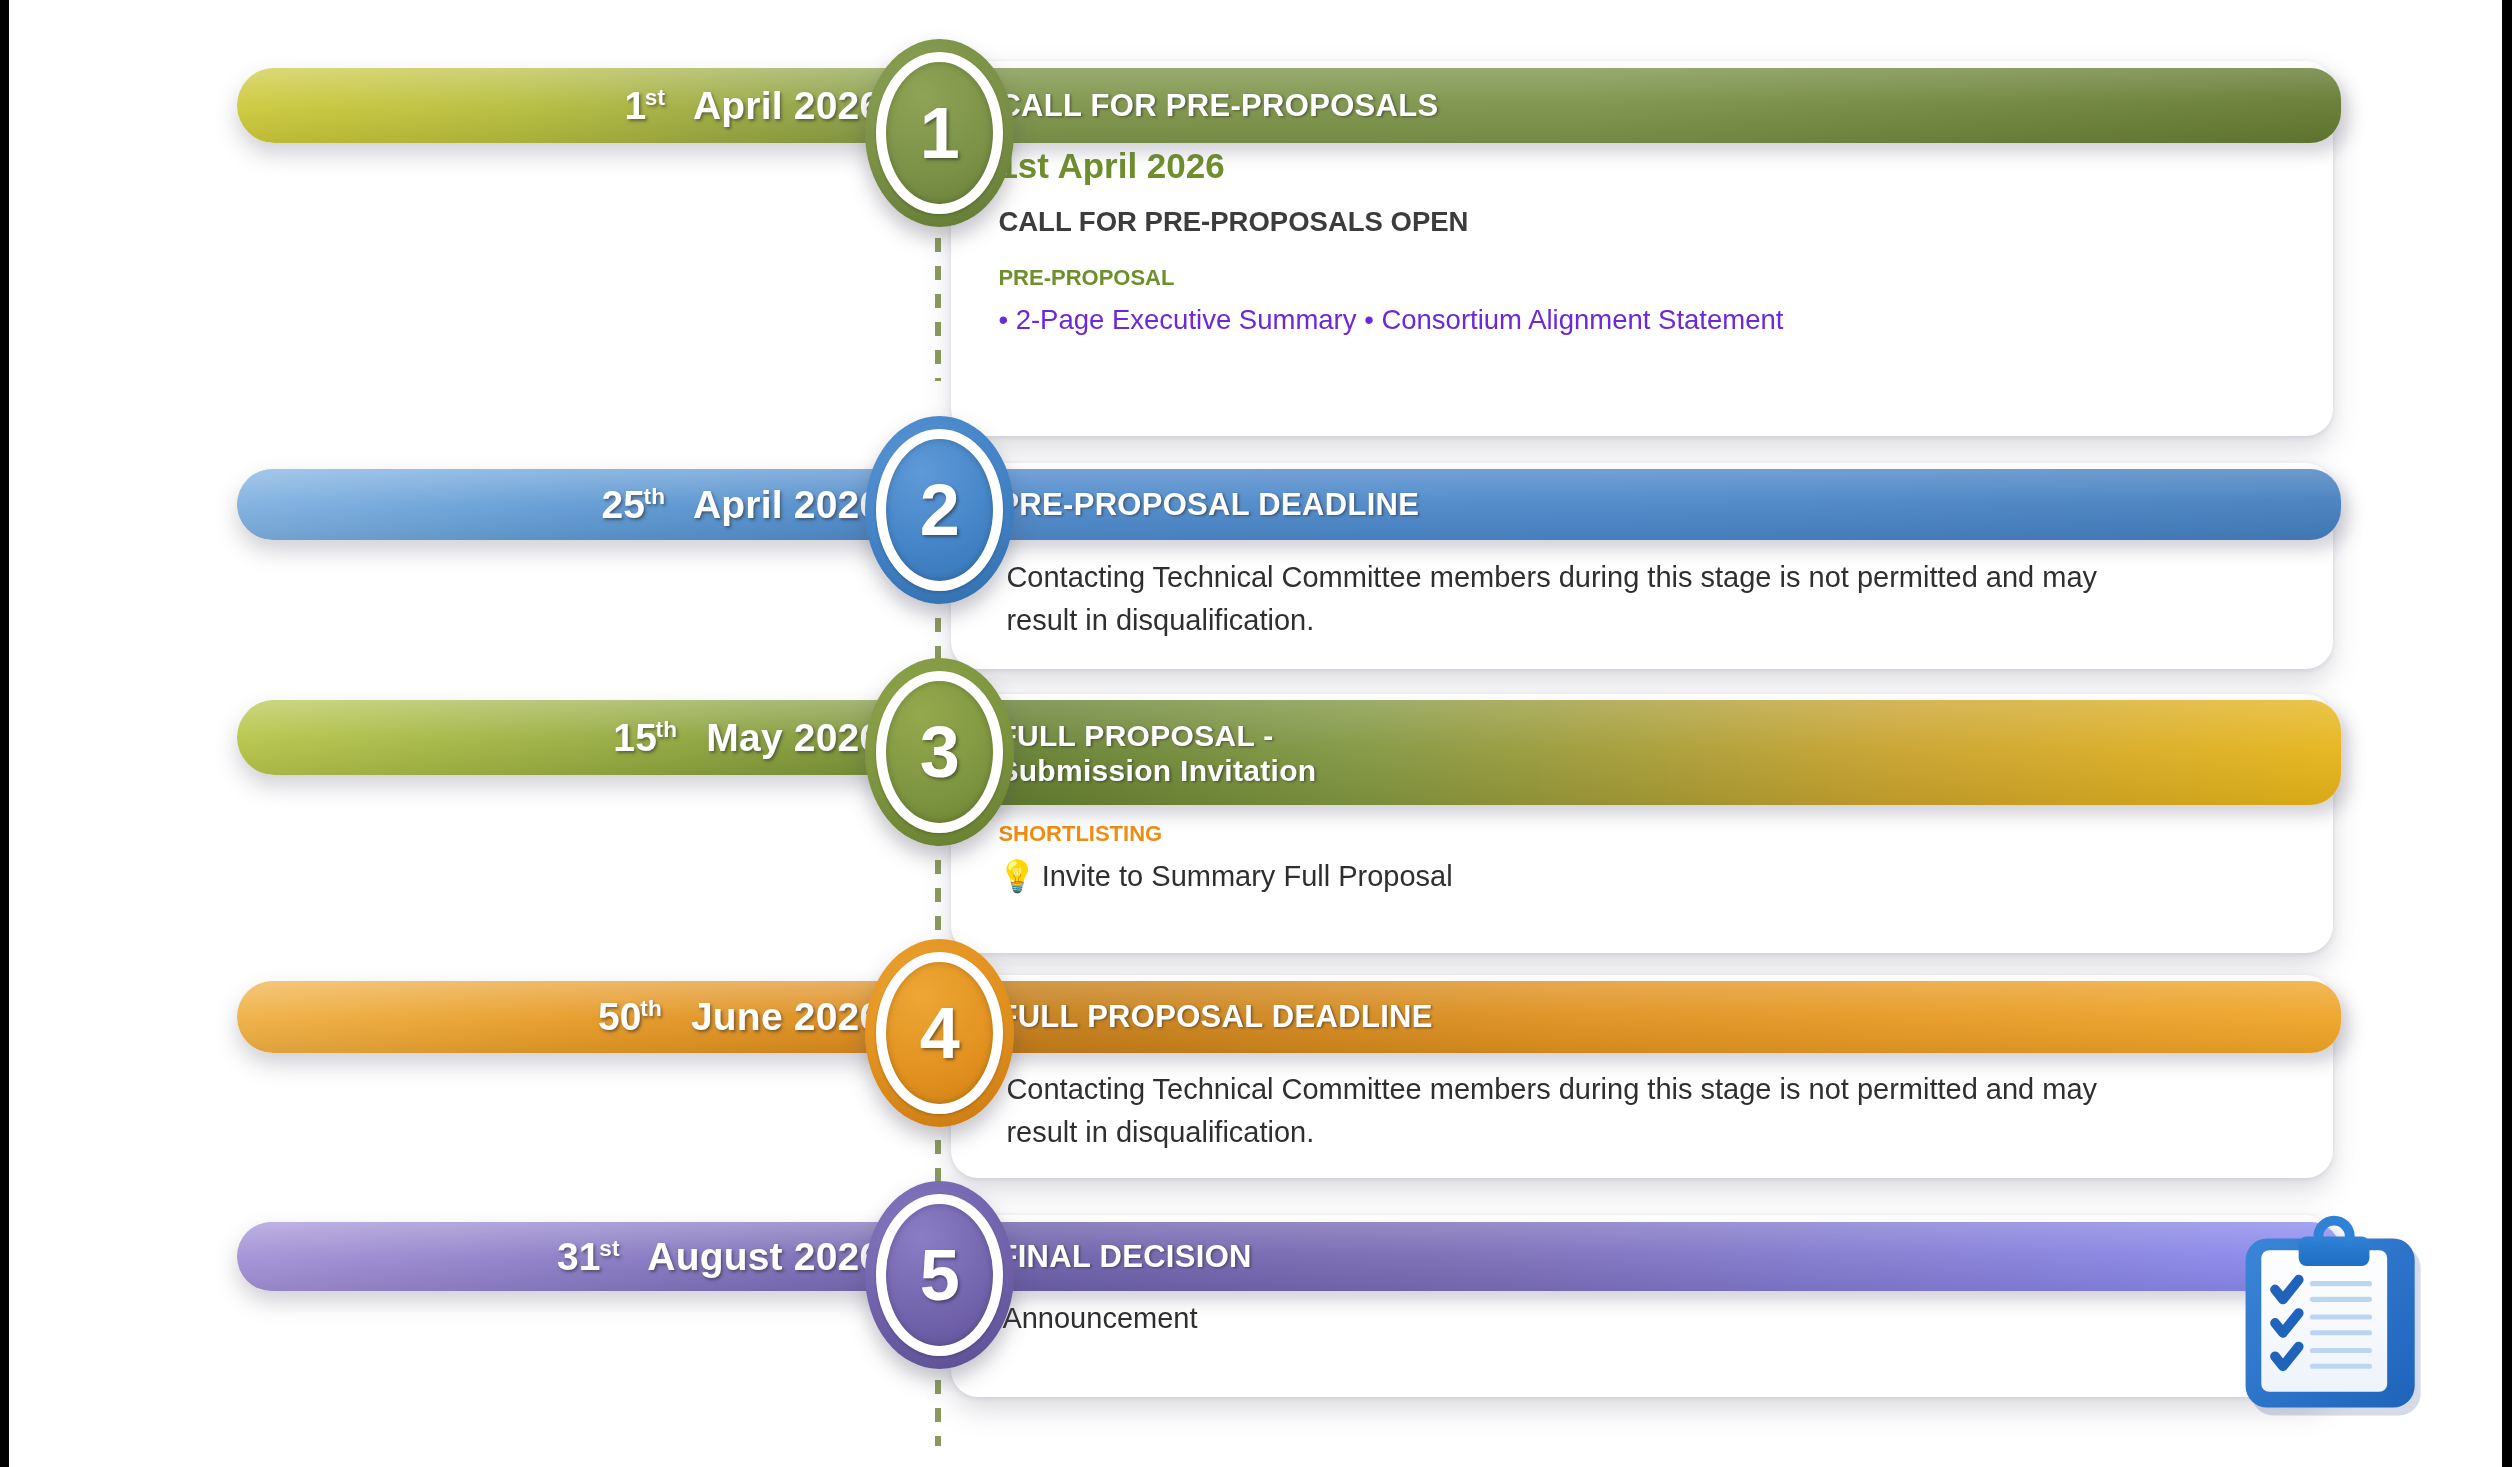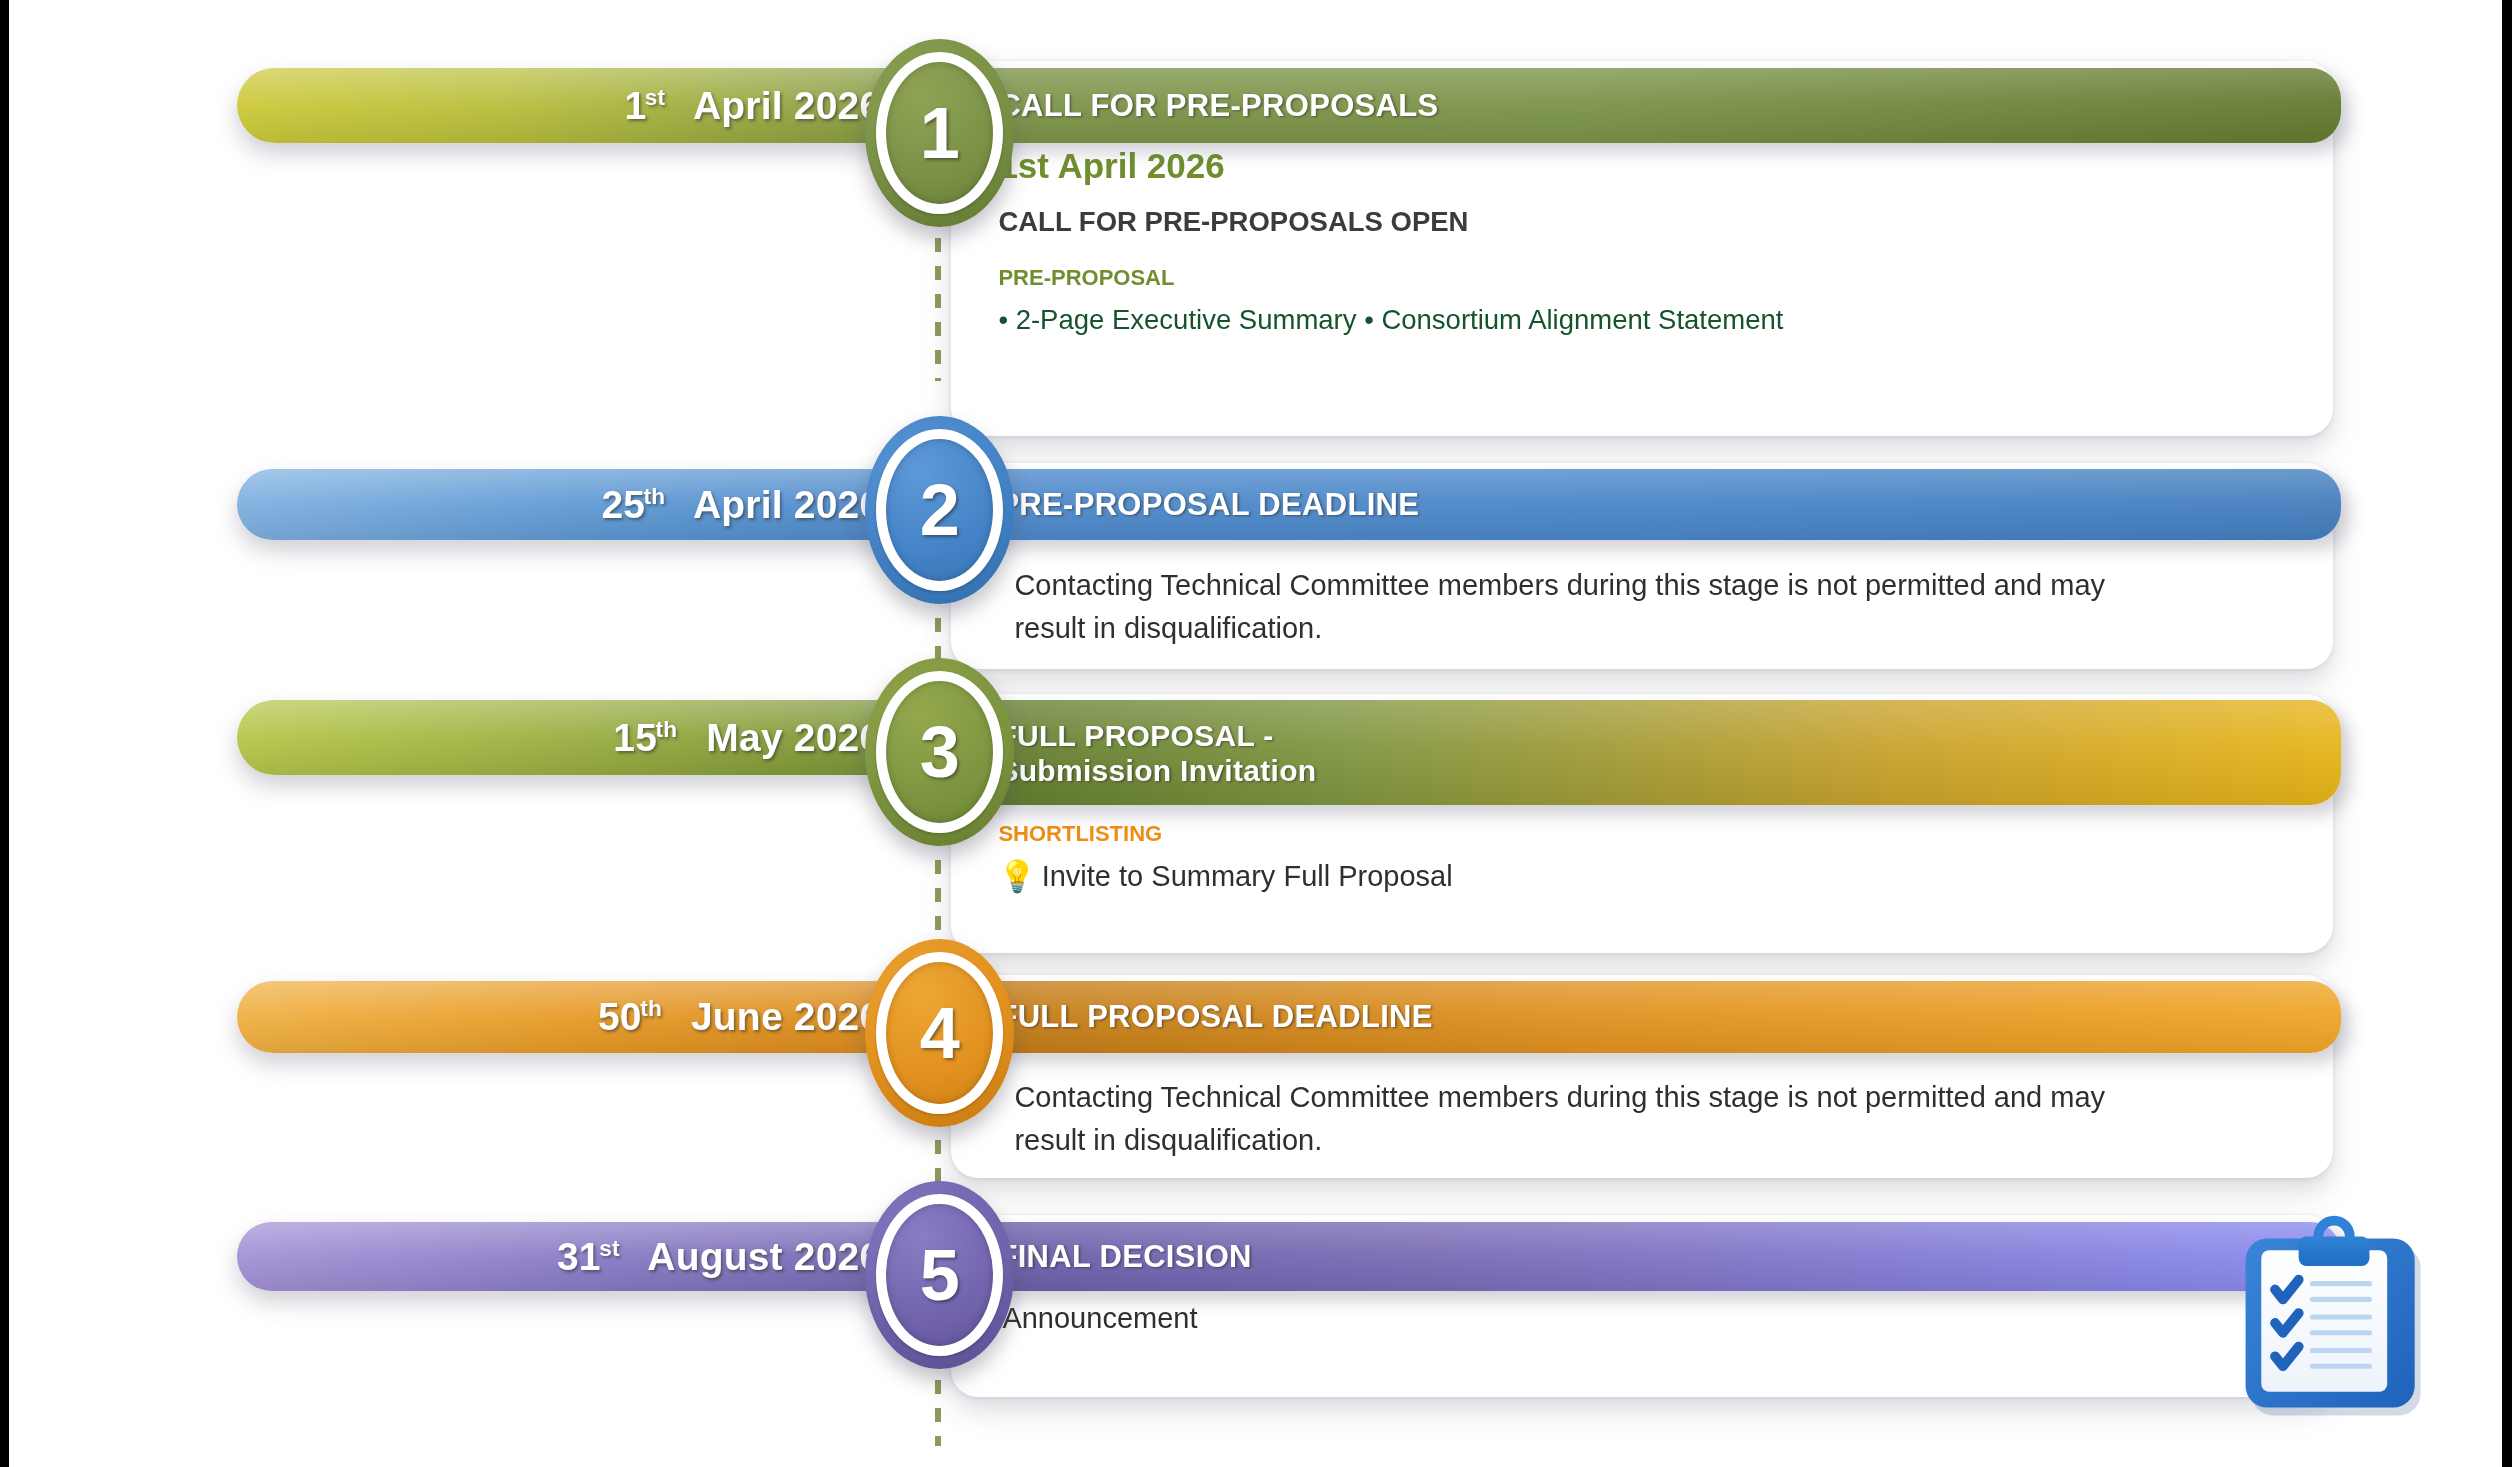--- a/index.html
+++ b/index.html
@@ -194,28 +194,28 @@
   }
   .b-head {
     font-size: 22px;
     font-weight: bold;
     color: #6f8f2e;
     margin: 0 0 12.6px 0;
   }
   .b-head.orange { color: #ef8c14; }
   .b-list {
     font-size: 27.5px;
-    color: #14532d;
+    color: #6d28d9;
     margin: 0;
   }
   .b-para {
     font-size: 29px;
     color: #2f2f2f;
     line-height: 1.47;
-    margin: 16px;
+    margin: 8px;
     max-width: 1162px;
   }
   .b-line {
     font-size: 29px;
     color: #2f2f2f;
     margin: 4px;
   }
   .b-bulb {
     font-size: 29px;
     color: #2f2f2f;

